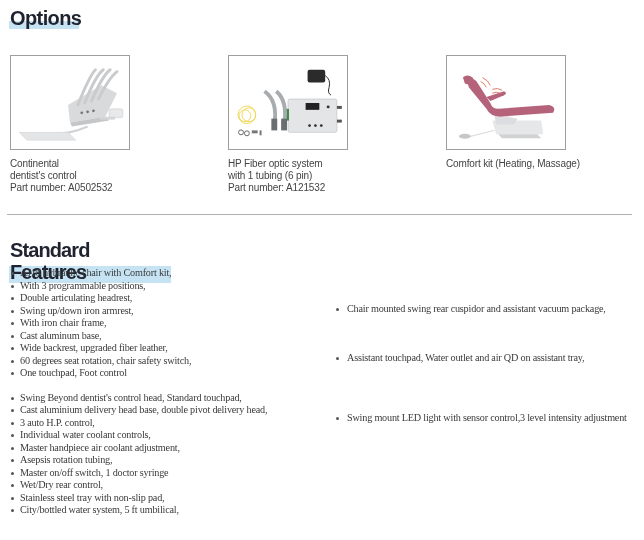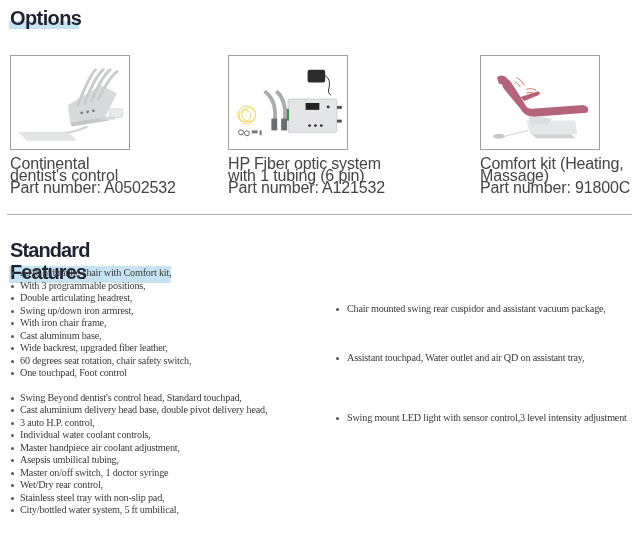--- a/index.html
+++ b/index.html
@@ -20,26 +20,26 @@
     .title-options { left: 9px; top: 7px; width: 70px; }
     .title-standard { left: 9px; top: 239px; width: 162px; letter-spacing: -0.9px; }
 
     .option { position: absolute; top: 55px; }
     .option .thumb {
       width: 120px; height: 95px; border: 1.5px solid #9e9e9e; background: #fff;
       position: relative; overflow: hidden;
     }
     .option .thumb svg { width: 100%; height: 100%; display: block; }
     .option .caption {
-      margin-top: 8px; font-size: 16px; line-height: 12px; color: #444;
+      margin-top: 8px; font-size: 10px; line-height: 12px; color: #444;
       letter-spacing: -0.15px;
     }
     .opt1 { left: 10px; }
     .opt2 { left: 228px; }
-    .opt3 { left: 446px; margin-left: 34px; }
+    .opt3 { left: 446px; }
 
     .divider {
       position: absolute; left: 7px; top: 214px; width: 625px; height: 1px;
       background: #b0b0b0;
     }
 
     .col { position: absolute; font-size: 10.2px; line-height: 12.5px; color: #3a3a3a; letter-spacing: -0.2px; }
     .col-left { left: 10px; top: 267px; width: 320px; }
     .col-right { left: 333px; top: 267px; width: 300px; }
     .col ul { list-style: none; font-family: Liberation Serif, serif; }
@@ -141,21 +141,20 @@
             <path d="M36 22 Q42 25 44 30"></path>
           <path d="M46 38 Q50 36 54 38"></path>
             <path d="M46 34 Q51 32 56 35"></path>
         </g>
         <ellipse cx="18" cy="82" rx="6" ry="2.5" fill="#c5c7c9"></ellipse>
         <path d="M24 82 L48 76" stroke="#bbb" stroke-width="0.6"></path>
       </svg>
     </div>
     <div class="caption">
       <div>Comfort kit (Heating, Massage)</div>
-      <div>Part number: 91800C</div>
     </div>
   </div>
 
   <div class="divider"></div>
 
   <h2 class="section-title title-standard">Standard Features</h2>
 
   <div class="col col-left">
     <ul>
       <li>AJ18 hybraulic chair with Comfort kit,</li>
@@ -168,21 +167,21 @@
       <li>60 degrees seat rotation, chair safety switch,</li>
       <li>One touchpad, Foot control</li>
     </ul>
     <div class="gap"></div>
     <ul>
       <li>Swing Beyond dentist's control head, Standard touchpad,</li>
       <li>Cast aluminium delivery head base, double pivot delivery head,</li>
       <li>3 auto H.P. control,</li>
       <li>Individual water coolant controls,</li>
       <li>Master handpiece air coolant adjustment,</li>
-      <li>Asepsis umbilical tubing,</li>
+      <li>Asepsis rotation tubing,</li>
       <li>Master on/off switch, 1 doctor syringe</li>
       <li>Wet/Dry rear control,</li>
       <li>Stainless steel tray with non-slip pad,</li>
       <li>City/bottled water system, 5 ft umbilical,</li>
     </ul>
   </div>
 
   <div class="col col-right">
     <ul>
       <li>Chair mounted swing rear cuspidor and assistant vacuum package,</li>

